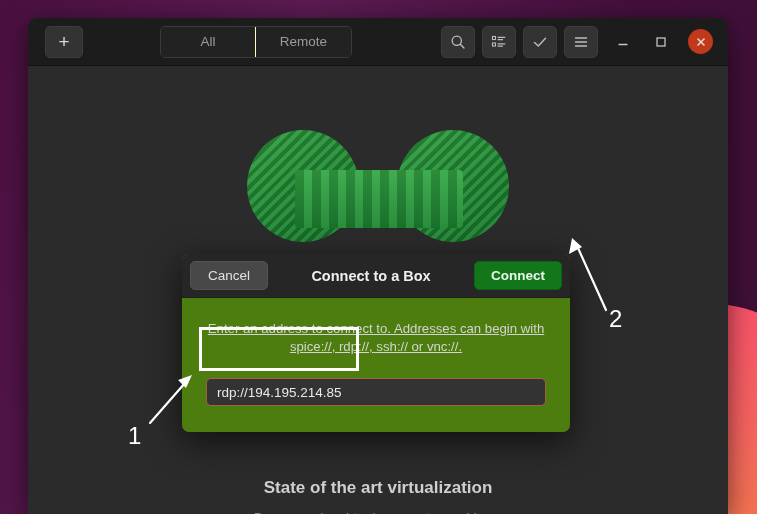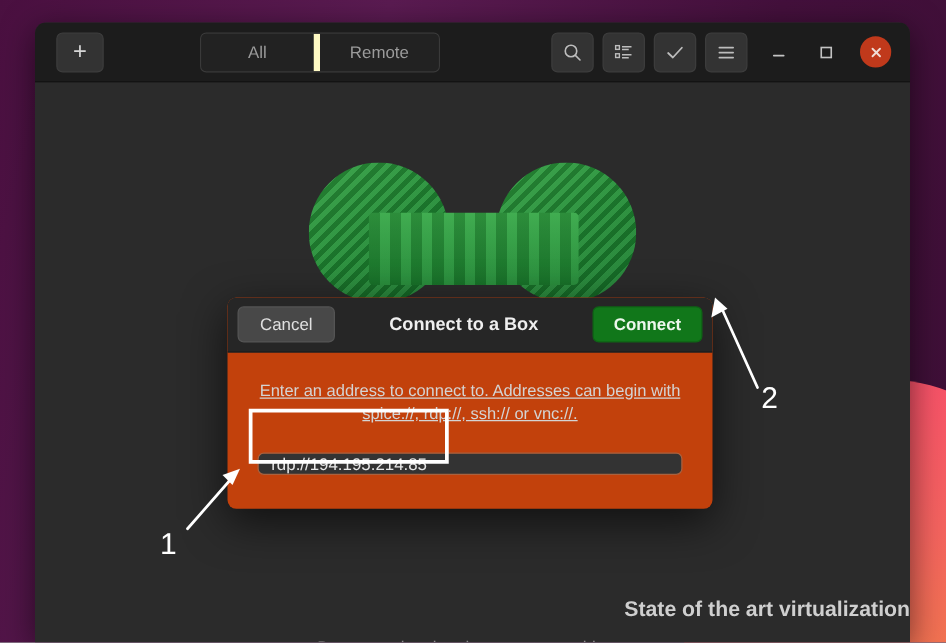--- a/index.html
+++ b/index.html
@@ -95,21 +95,21 @@
   .seg-item {
     height: 30px;
     min-width: 95px;
     display: flex;
     align-items: center;
     justify-content: center;
     color: #9b9b9b;
     font-size: 13.5px;
     cursor: pointer;
     background: #222222;
-    border-right: 5px solid #fef9c3;
+    border-right: 1px solid #fef9c3;
     box-sizing: border-box;
   }
   .seg-item:last-child { border-right: none; }
 
   .hb-spacer { flex: 1; }
 
   .icon-group { display: flex; gap: 7px; margin-right: 14px; }
   .icon-btn { width: 34px; }
 
   .win-controls { display: flex; align-items: center; gap: 16px; margin-right: 7px; }
@@ -172,35 +172,34 @@
     position: absolute;
     left: 0; right: 0;
     top: 412px;
     text-align: center;
   }
   .empty-title {
     color: #cfcfcf;
     font-size: 17px;
     font-weight: bold;
     margin-bottom: 10px;
-    text-align: right;
   }
   .empty-sub {
     color: #8d8d8d;
     font-size: 13.5px;
     line-height: 19px;
   }
 
   
   .dialog {
     position: absolute;
     left: 154px;
-    top: 172px;
+    top: 188px;
     width: 388px;
-    background: #c2410c;
+    background: #4d7c0f;
     border-radius: 7px;
     box-shadow: 0 10px 34px rgba(0,0,0,0.62);
     overflow: hidden;
   }
   .dlg-header {
     height: 44px;
     background: #262626;
     display: flex;
     align-items: center;
     justify-content: space-between;
@@ -238,21 +237,21 @@
     color: #d4d4d4;
     font-size: 13.2px;
     line-height: 18px;
     text-align: center;
     margin: 0 0 22px 0;
     text-decoration: underline;
   }
   .addr-input {
     width: 100%;
     box-sizing: border-box;
-    height: 18px;
+    height: 28px;
     background: #333333;
     border: 1px solid #a8613f;
     border-radius: 5px;
     color: #e8e8e8;
     font-size: 13.5px;
     padding: 0 10px;
     font-family: "Liberation Sans", sans-serif;
     outline: none;
   }
 

